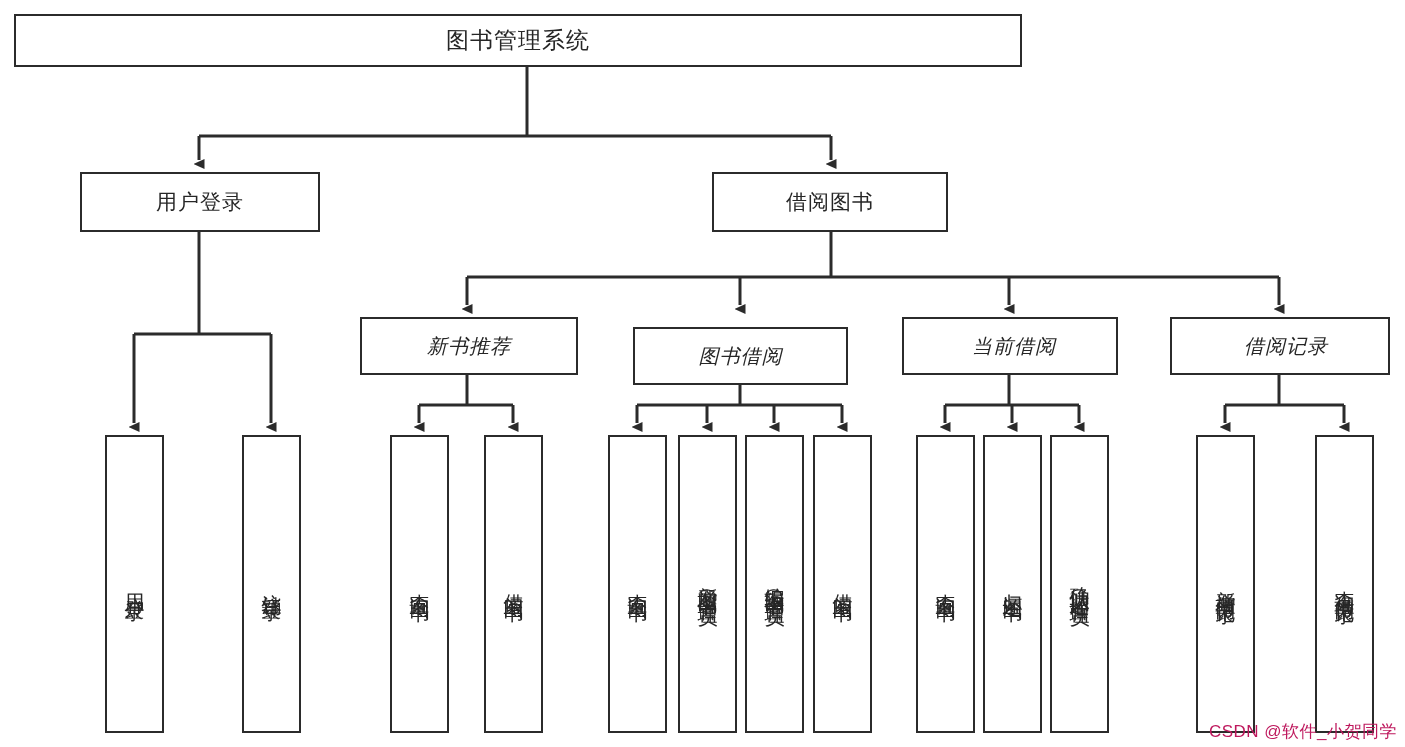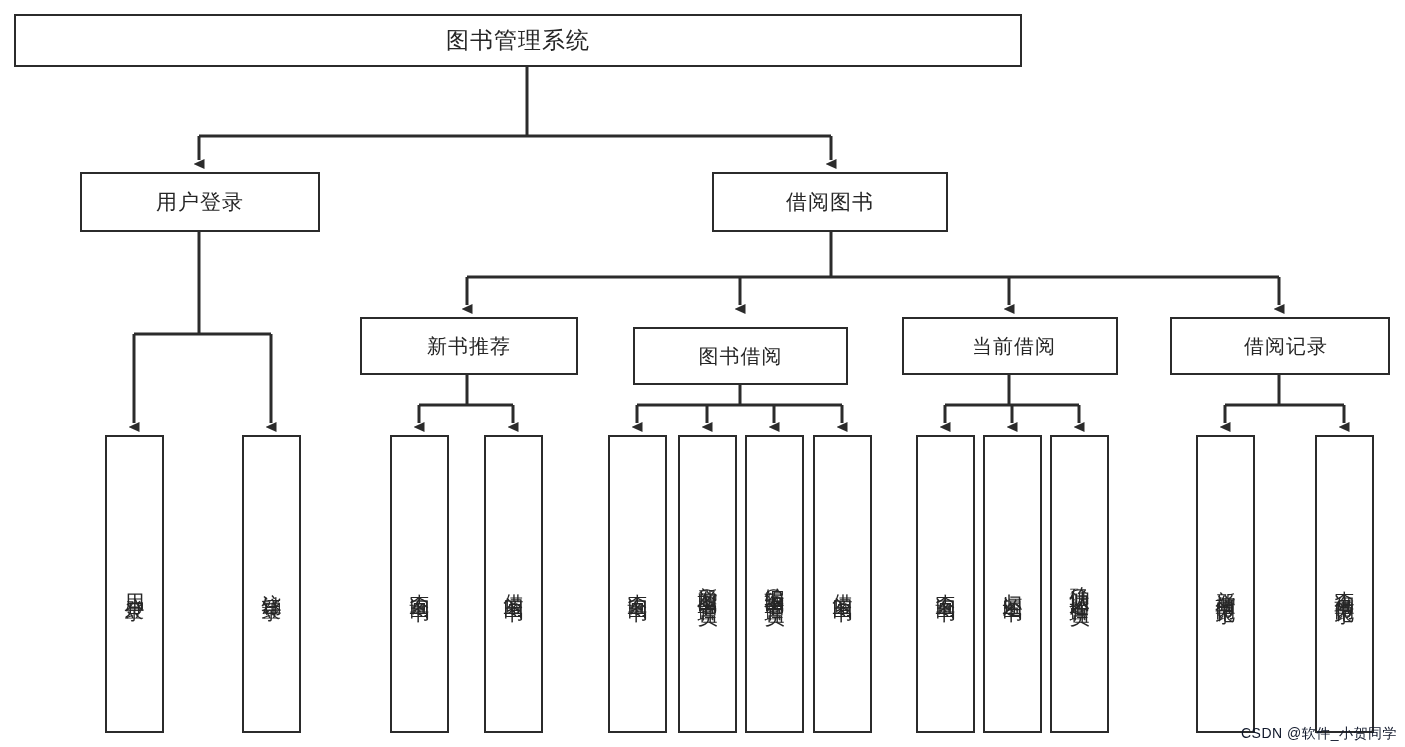--- a/index.html
+++ b/index.html
@@ -35,20 +35,21 @@
     color: #262626;
   }
   .node.root {
     font-size: 23px;
   }
   .node.level2 {
     font-size: 21px;
   }
   .node.level3 {
     font-size: 20px;
+    font-style: italic;
   }
   .node.leaf {
     font-size: 20px;
     padding: 6px 0;
     align-items: center;
   }
   .vlabel {
     writing-mode: vertical-rl;
     text-orientation: upright;
     letter-spacing: 3px;
@@ -58,22 +59,22 @@
   }
   .hlabel {
     white-space: nowrap;
     letter-spacing: 1px;
     display: block;
   }
   .watermark {
     position: absolute;
     right: 8px;
     bottom: 4px;
-    font-size: 14px;
-    color: #0f172a;
+    font-size: 17px;
+    color: #be185d;
     letter-spacing: 0.5px;
     white-space: nowrap;
     pointer-events: none;
   }
 </style>
 </head>
 <body>
 
 <div id="canvas">
 

